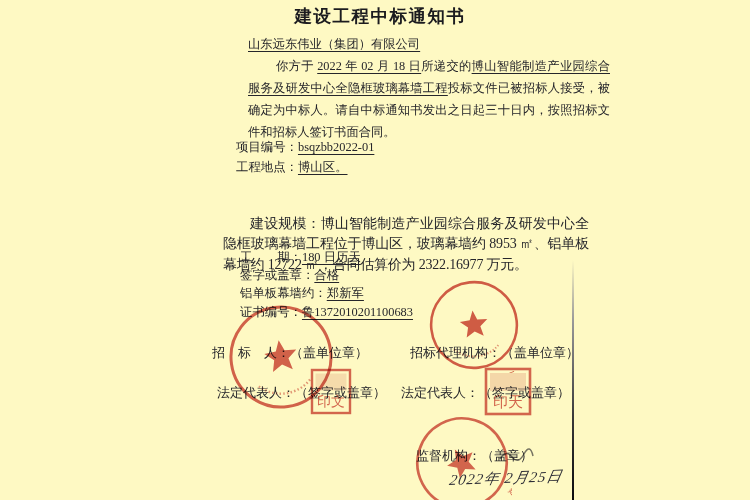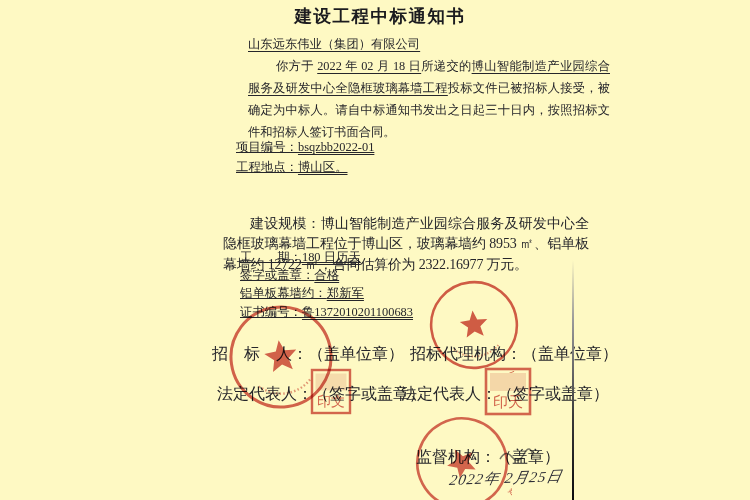--- a/index.html
+++ b/index.html
@@ -15,24 +15,24 @@
     text-align:center;
     font-family:"Liberation Sans","DejaVu Sans",sans-serif;
     font-size:17.5px;font-weight:bold;letter-spacing:1.5px;color:#1b1b1f;
   }
   .u{text-decoration:underline;text-underline-offset:3px;text-decoration-thickness:1px;}
   .bodyblock{top:33px;left:208px;width:362px;line-height:22px;font-size:12.3px;text-align:justify;margin-left:40px;}
   .para{margin:0;text-indent:28px;}
   .fields{font-size:12.4px;}
   .fields-top{top:137px;left:236px;line-height:20.3px;}
   .fields-bottom{top:248px;left:240px;line-height:18.2px;}
-  .frow{white-space:nowrap;text-decoration:underline;}
+  .frow{white-space:nowrap;}
   .scale{top:198px;left:207px;width:366px;line-height:20.3px;font-size:14px;
          text-align:justify;text-indent:27px;margin:16px;letter-spacing:-0.2px;}
-  .sig{font-size:16px;white-space:nowrap;}
+  .sig{font-size:13px;white-space:nowrap;}
   .sig-tenderer{left:212px;top:344px;}
   .sig-agency{left:410px;top:344px;}
   .sig-legal-left{left:217px;top:384px;}
   .sig-legal-right{left:401px;top:384px;}
   .sig-supervisor{left:416px;top:447px;}
   .date{
     left:450px;top:469px;font-size:15px;color:#2e2e36;letter-spacing:1px;
     transform:skewX(-12deg) rotate(-2deg);font-style:italic;white-space:nowrap;
   }
   .seal{position:absolute;mix-blend-mode:multiply;}

